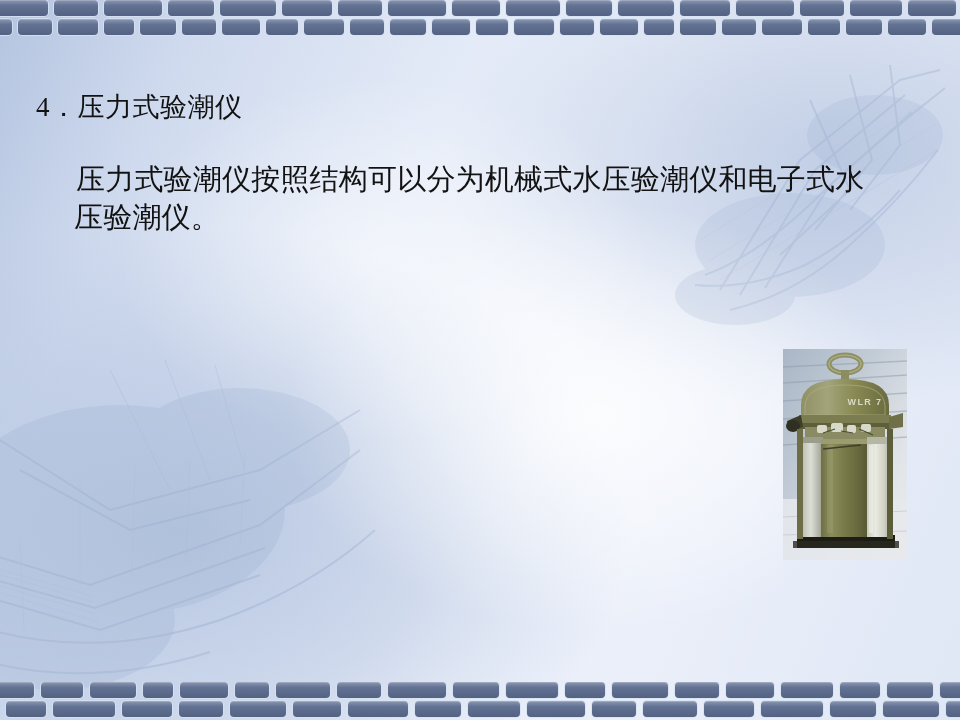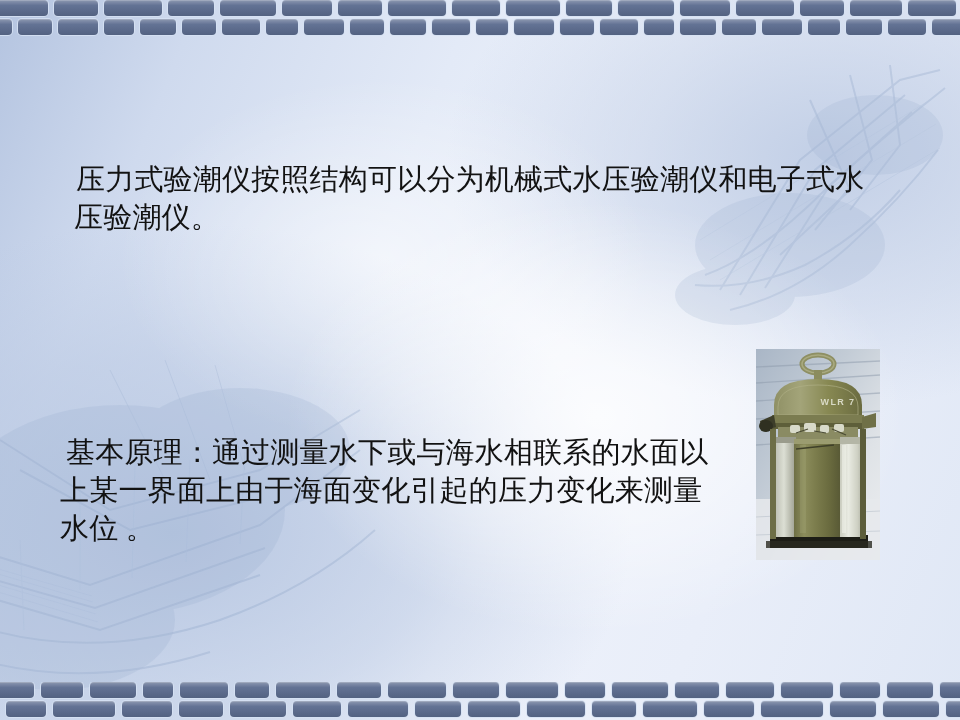--- a/index.html
+++ b/index.html
@@ -104,21 +104,21 @@
     line-height: 38px;
     letter-spacing: 0.2px;
   }
   .para-1 { left: 74px; top: 160px; width: 800px; text-indent: 2px; }
   .para-2 { left: 59px; top: 283px; width: 720px; text-indent: 4px; }
   .para-3 { left: 60px; top: 433px; width: 650px; text-indent: 6px; }
 
   
   .photo {
     position: absolute;
-    left: 756px;
+    left: 783px;
     top: 349px;
     width: 124px;
     height: 211px;
     overflow: hidden;
     background: #9aa8b8;
   }
   .photo svg { display: block; }
 </style>
 </head>
 <body>
@@ -269,23 +269,23 @@
         <div class="brick" style="left: 586px; width: 44px;"></div>
         <div class="brick" style="left: 637px; width: 54px;"></div>
         <div class="brick" style="left: 698px; width: 50px;"></div>
         <div class="brick" style="left: 755px; width: 62px;"></div>
         <div class="brick" style="left: 824px; width: 46px;"></div>
         <div class="brick" style="left: 877px; width: 56px;"></div>
         <div class="brick" style="left: 940px; width: 48px;"></div>
       </div>
   </div>
 
+  <div class="title">4．压力式验潮仪</div>
 
   <div class="para para-1">压力式验潮仪按照结构可以分为机械式水压验潮仪和电子式水压验潮仪。</div>
-  <div class="para para-3">基本原理：通过测量水下或与海水相联系的水面以上某一界面上由于海面变化引起的压力变化来测量水位 。</div>
 
   <div class="photo">
     <svg width="124" height="211" viewBox="0 0 124 211">
       <defs>
         <linearGradient id="bgsky" x1="0" y1="0" x2="1" y2="1">
           <stop offset="0%" stop-color="#a9b6c6"></stop>
           <stop offset="38%" stop-color="#c3ccd6"></stop>
           <stop offset="70%" stop-color="#dfe3e7"></stop>
           <stop offset="100%" stop-color="#eceef0"></stop>
         </linearGradient>

